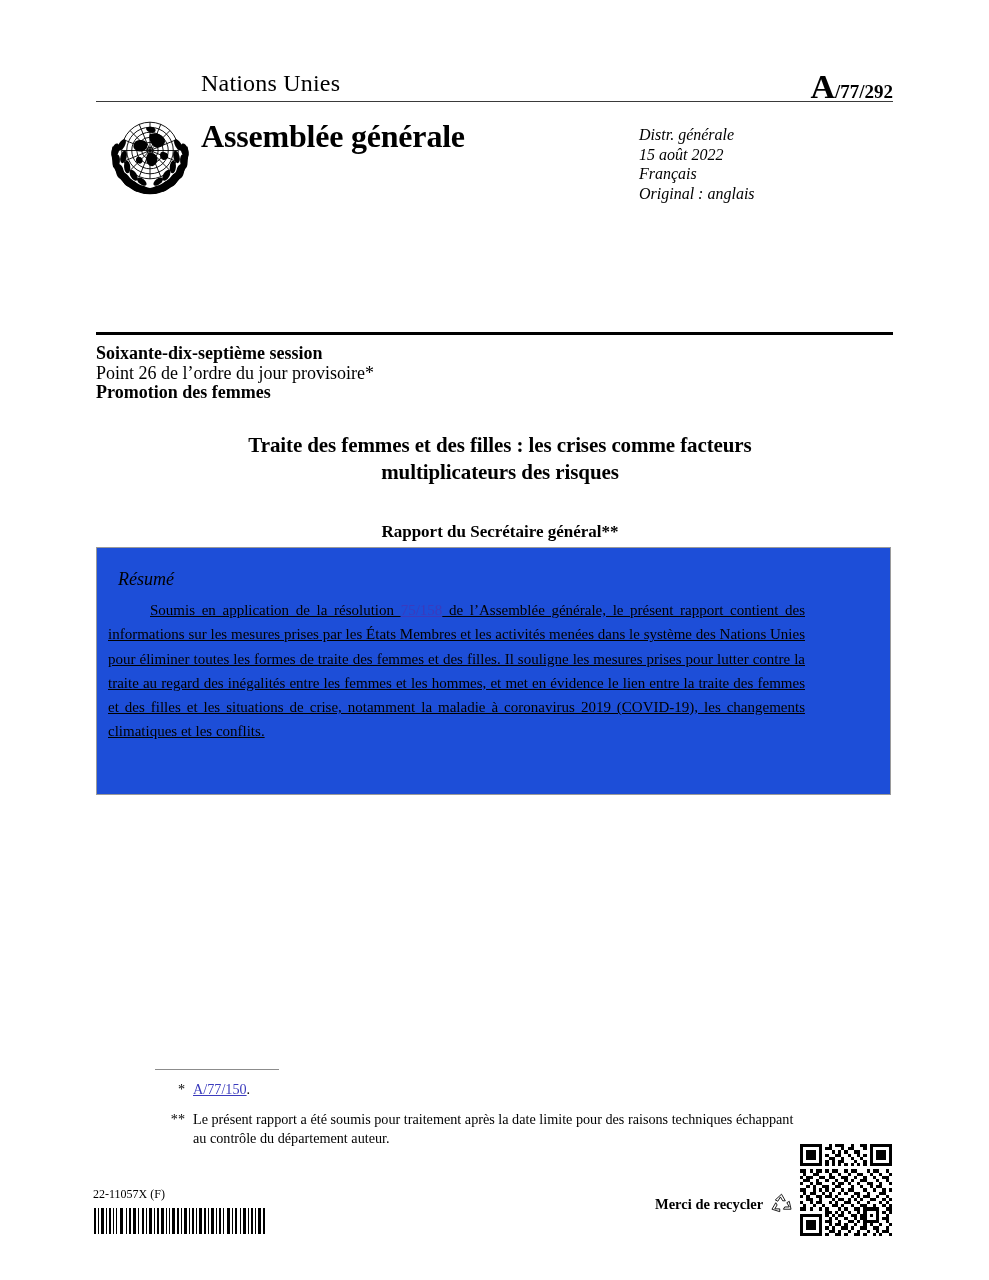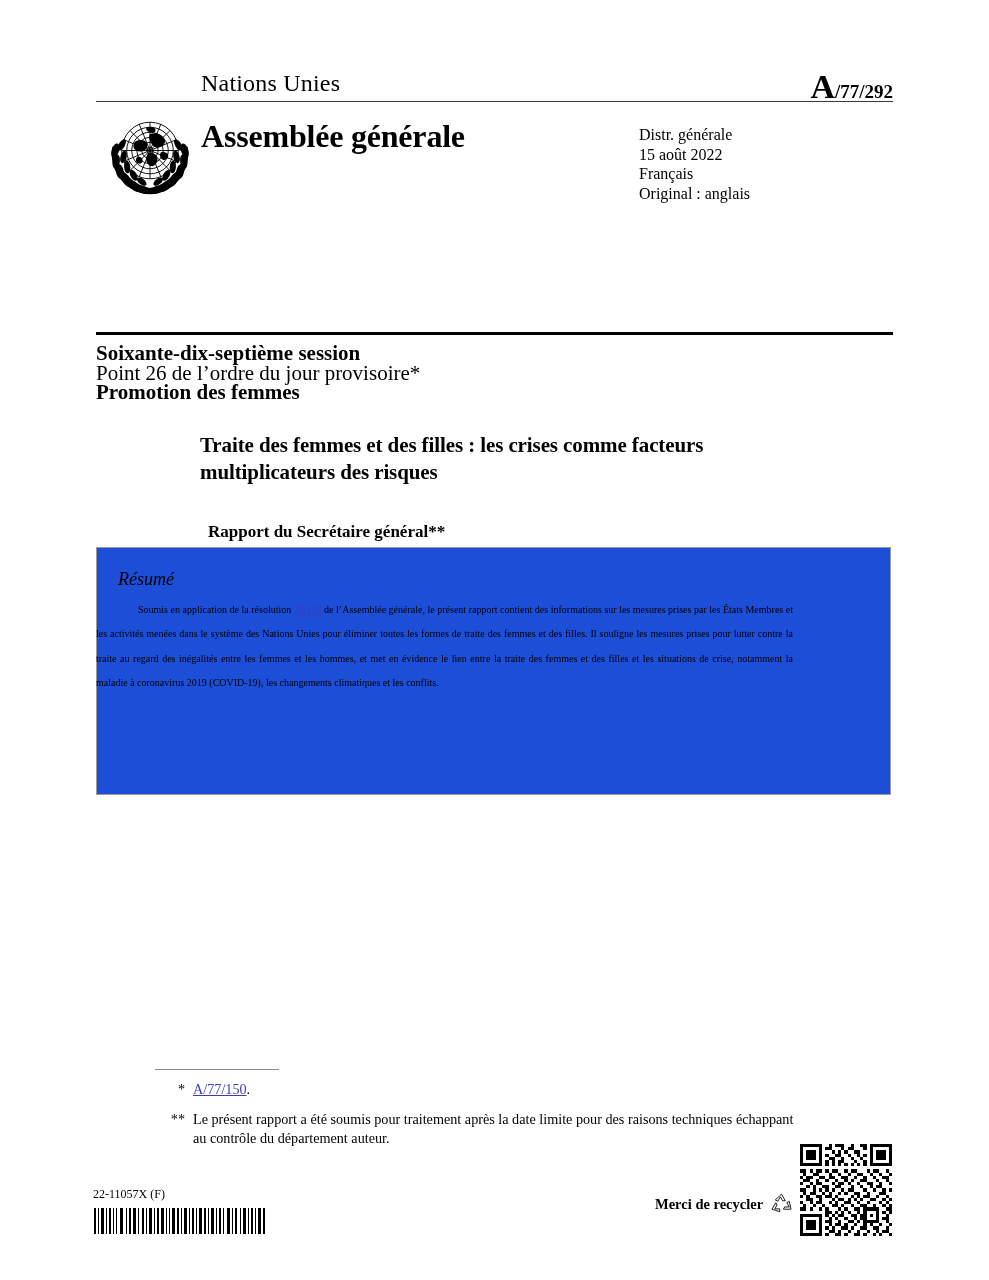--- a/index.html
+++ b/index.html
@@ -89,49 +89,51 @@
     font-weight: bold;
     line-height: 40px;
     letter-spacing: -0.2px;
   }
   .distr-block {
     position: absolute;
     left: 543px;
     top: 17px;
     font-size: 16px;
     line-height: 19.5px;
+    font-style: italic;
   }
   .distr-block div { white-space: nowrap; }
 
   
   .rule-thick {
     position: absolute;
     left: 96px;
     top: 332px;
     width: 797px;
     height: 0;
     border-top: 3px solid #000000;
   }
   .session-block {
     position: absolute;
     left: 96px;
     top: 344px;
     width: 700px;
-    font-size: 21px;
+    font-size: 18px;
     line-height: 19.5px;
     font-family: Liberation Serif, serif;
   }
   .session-block .bold { font-weight: bold; }
 
   
   .title-block {
     position: absolute;
     left: 200px;
     top: 432px;
     width: 600px;
+    text-align: center;
   }
   .doc-title {
     font-size: 21px;
     font-weight: bold;
     line-height: 27px;
     margin: 0;
     letter-spacing: -0.1px;
   }
   .doc-subtitle {
     font-size: 17px;
@@ -155,28 +157,29 @@
   .summary-label {
     position: absolute;
     left: 21px;
     top: 20px;
     font-size: 18px;
     font-style: italic;
     line-height: 22px;
   }
   .summary-text {
     position: absolute;
-    left: 96px;
+    left: 108px;
     top: 598px;
     width: 697px;
-    font-size: 10px;
+    font-size: 15px;
     line-height: 24.3px;
     text-align: justify;
     text-indent: 42px;
     hyphens: none;
+    text-decoration: underline;
   }
   .link {
     color: #3b3bbd;
   }
 
   
   .footnote-rule {
     position: absolute;
     left: 155px;
     top: 1069px;

